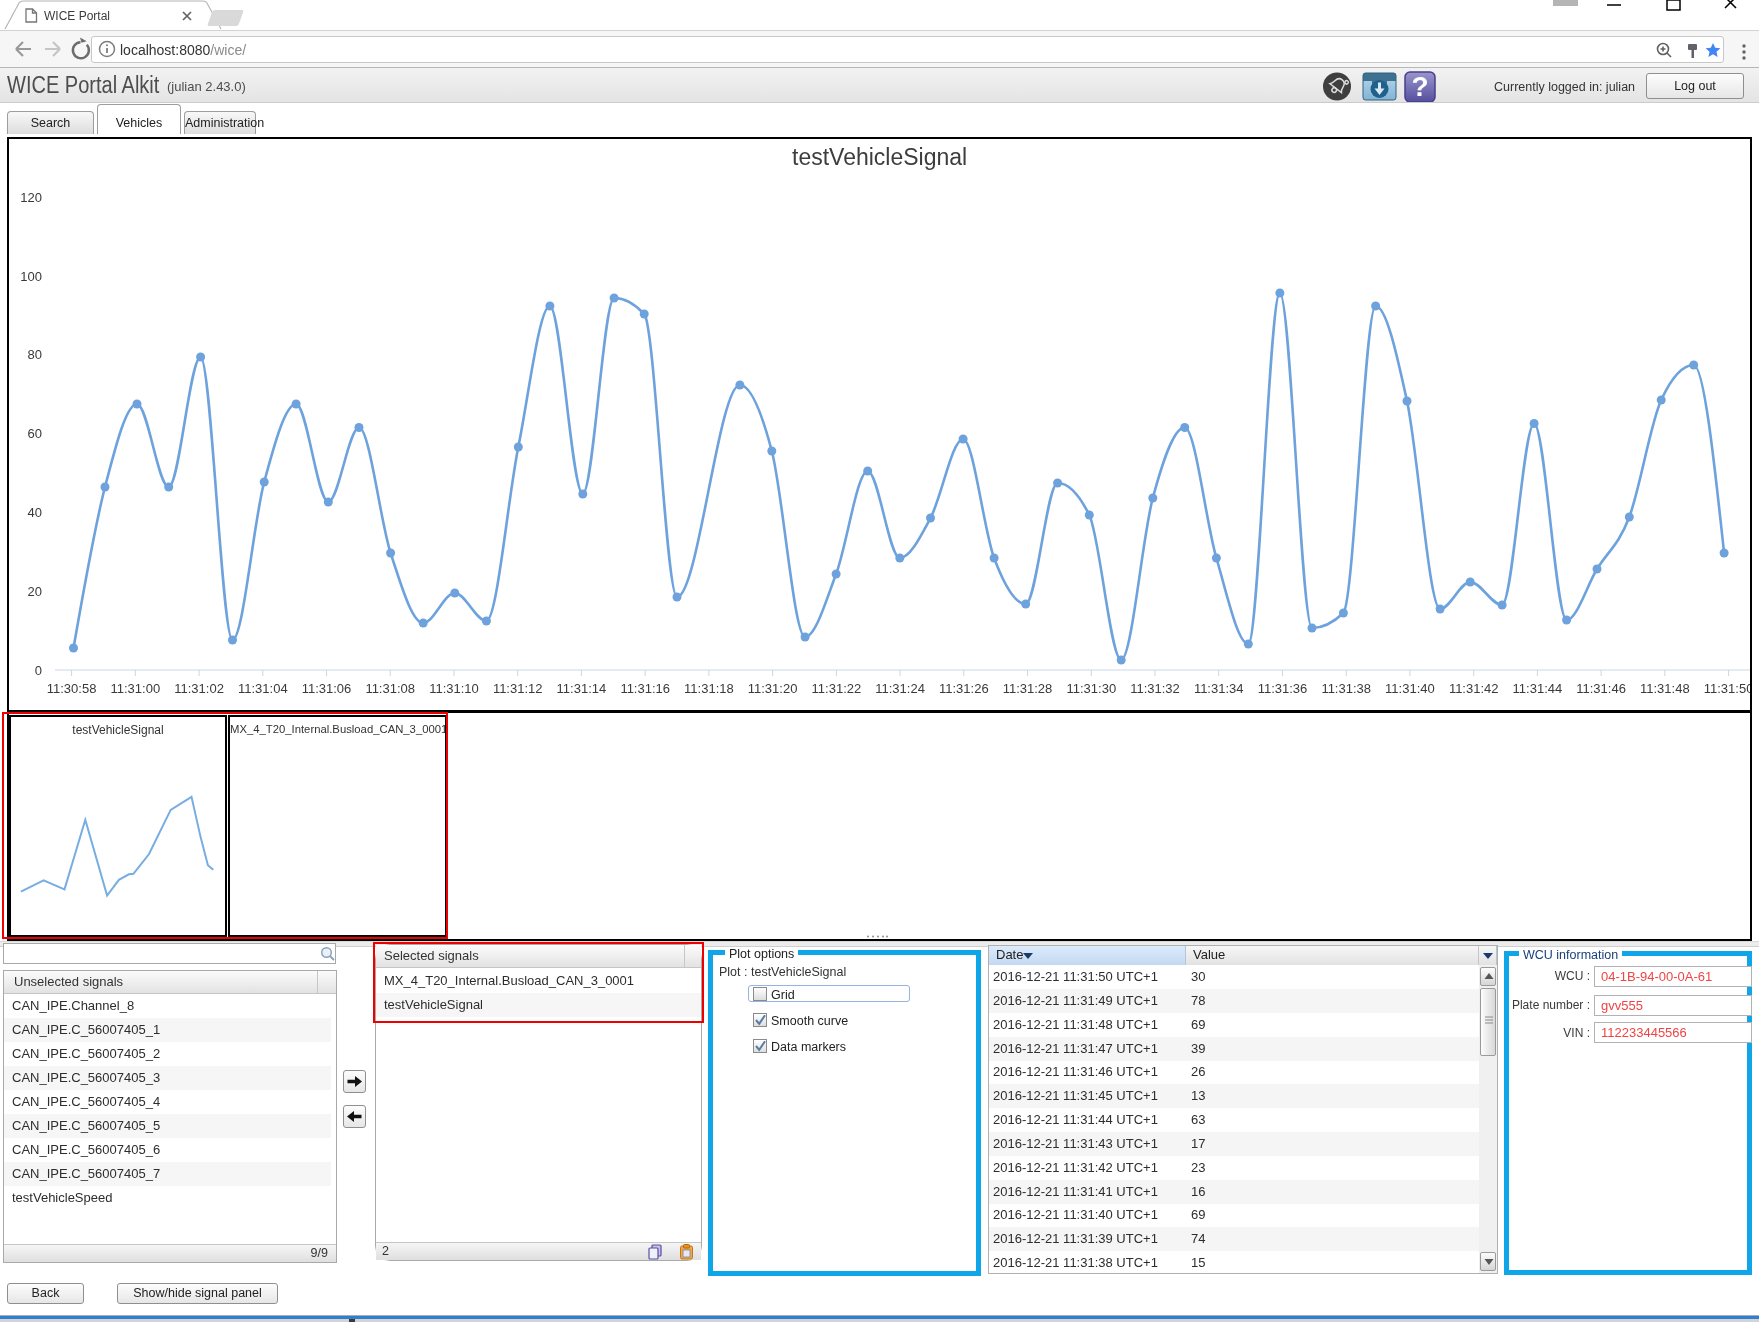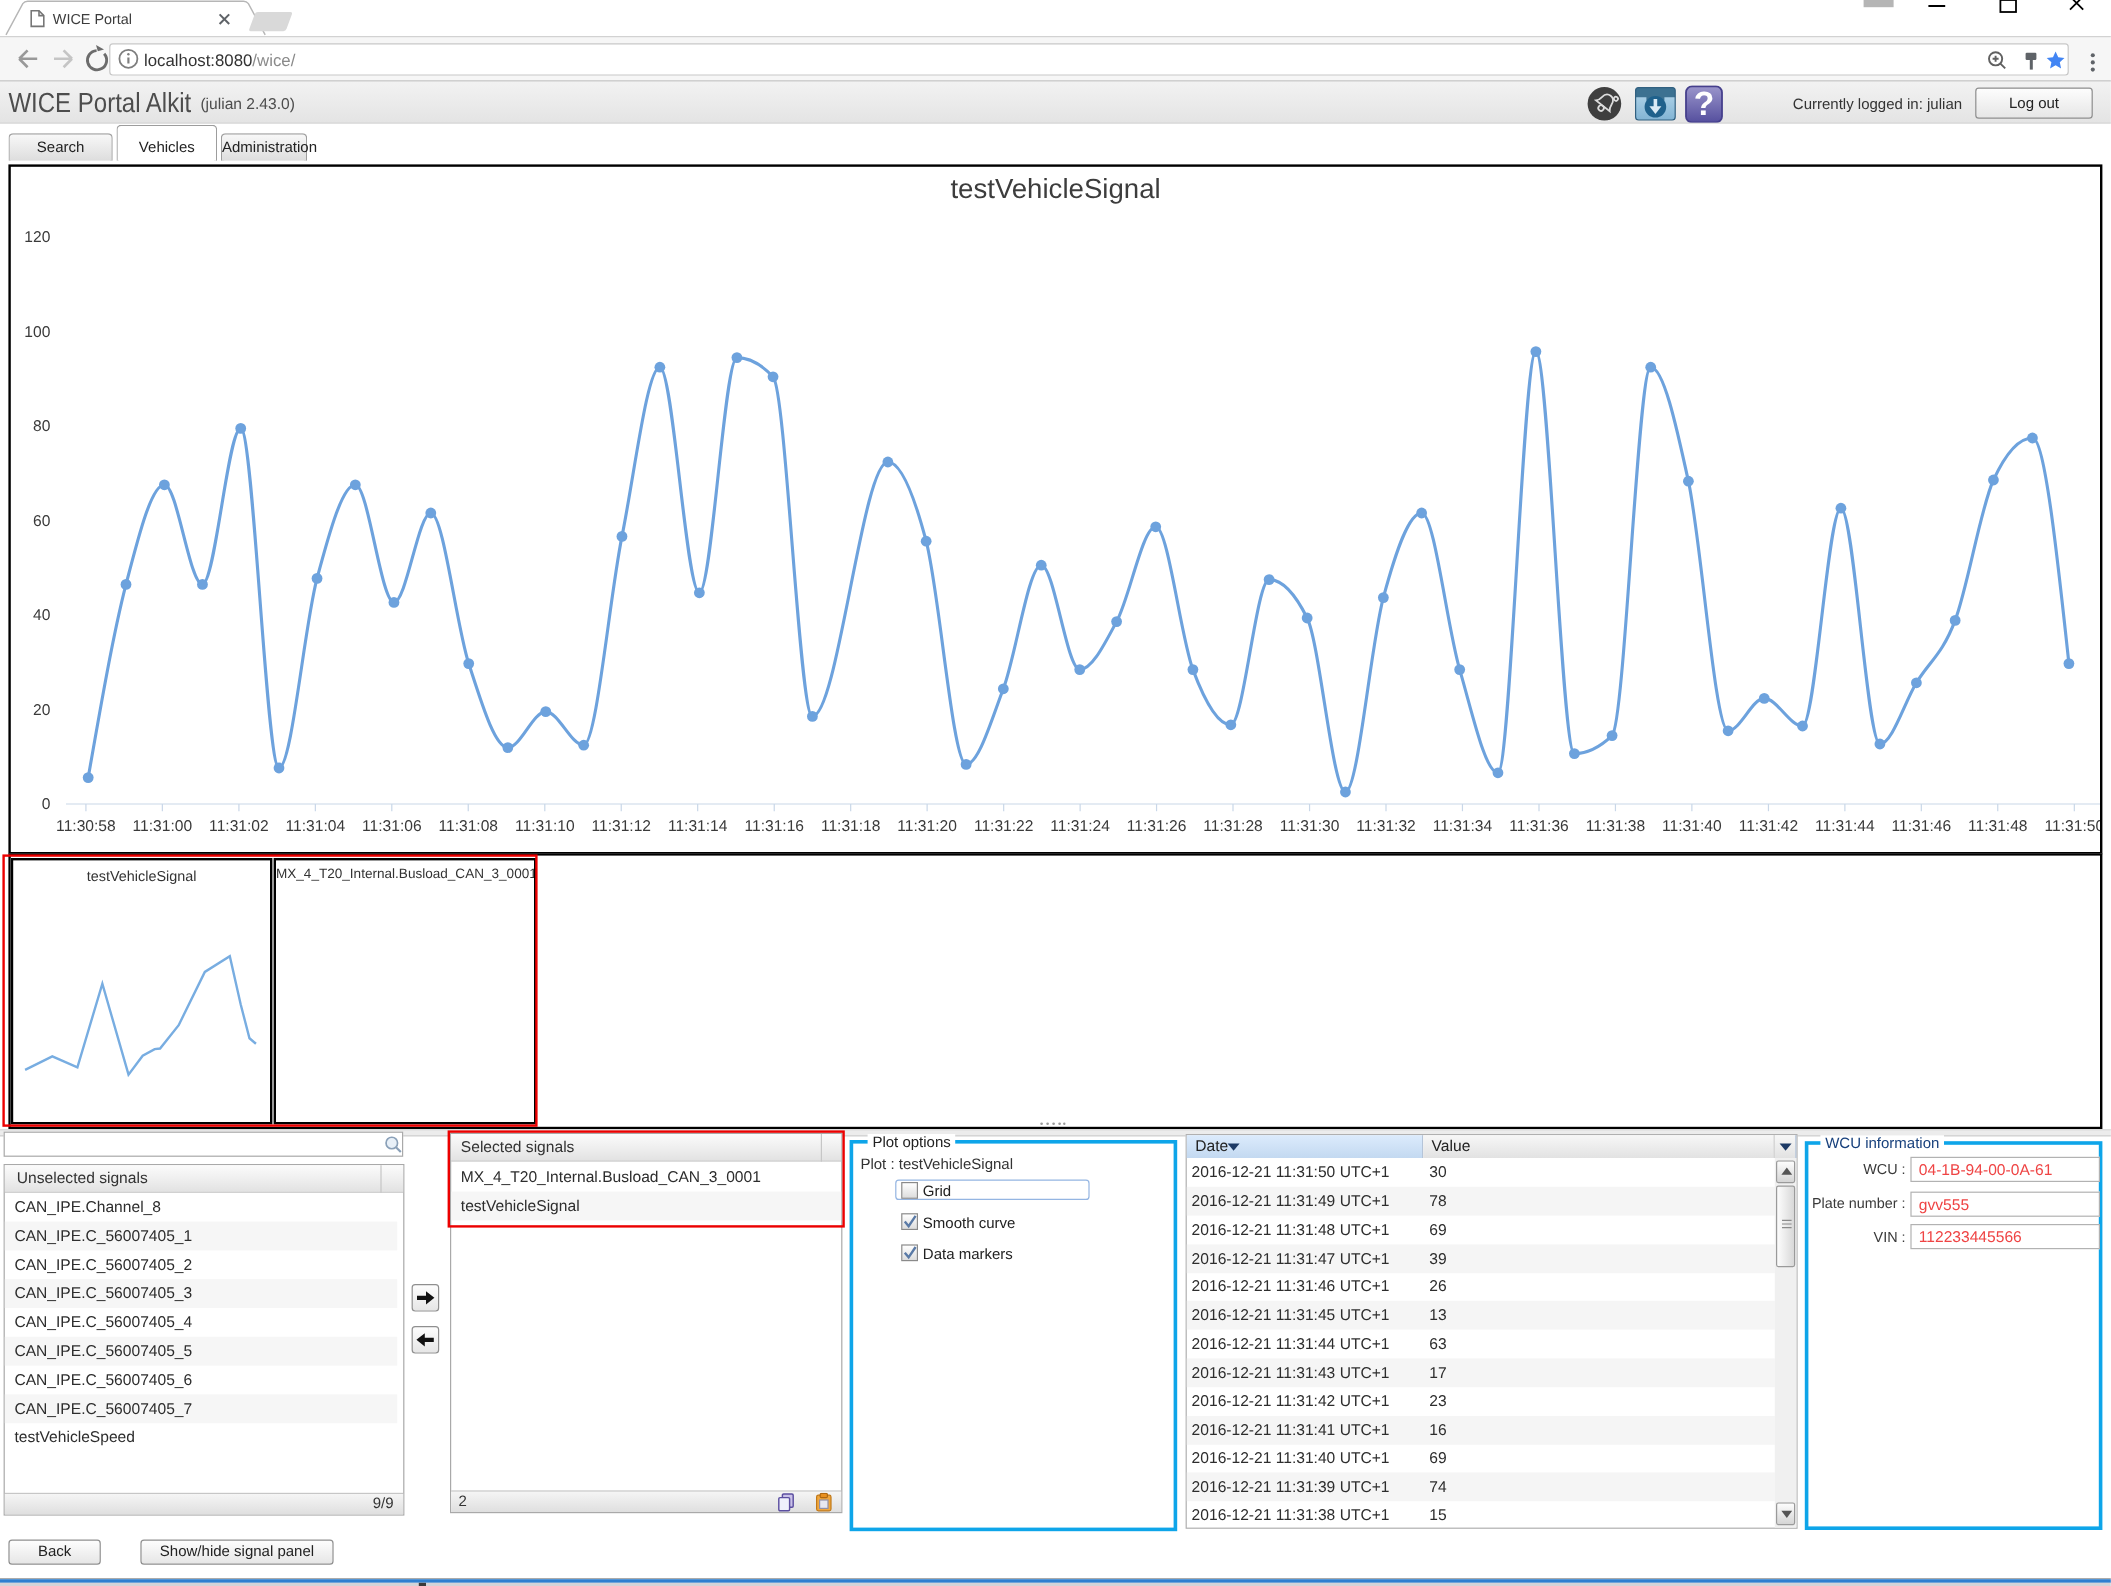--- a/index.html
+++ b/index.html
@@ -63,25 +63,25 @@
   font-size:12.5px; color:#333; line-height:17px;padding-left:28px; }
 
 #searchbox { left:3px; top:943px; width:333px; height:21px; background:#fff;
   border:1px solid #a9a9a9; }
 #leftlist { left:3px; top:970px; width:334px; height:293px; }
 #leftlist .phead { padding-left:10px; }
 
 .arrowbtn { left:343px; width:23px; height:23px; font-size:16px; line-height:21px;
   font-weight:bold; }
 
-#selpanel { left:375px; top:944px; width:327px; height:317px; }
+#selpanel { left:375px; top:944px; width:327px; height:317px;border-radius:15px; }
 #selpanel .phead { padding-left:8px; }
 #selredbox { left:373px; top:942px; width:331px; height:81px; border:2px solid #ec0000; z-index:5;}
 
-.fset { border:3px solid #0ea5e9; background:#fff; }
+.fset { border:5px solid #0ea5e9; background:#fff; }
 .legend { top:-8px; background:#fff; font-size:12.5px; padding:0 4px; }
 #plotopts { left:708px; top:950px; width:273px; height:326px; }
 #plotopts .legend { left:12px; color:#222; }
 #plotlabel { left:6px; top:10px; font-size:12.5px; color:#333; }
 .cb { width:14px; height:14px; border:1px solid #8a8a8a;
   background:linear-gradient(#fff,#ddd); }
 .cblabel { font-size:12.5px; color:#222; }
 #gridfocus { left:35px; top:30px; width:162px; height:17px;
   border:1px solid #94b5e2; border-radius:3px; }
 

